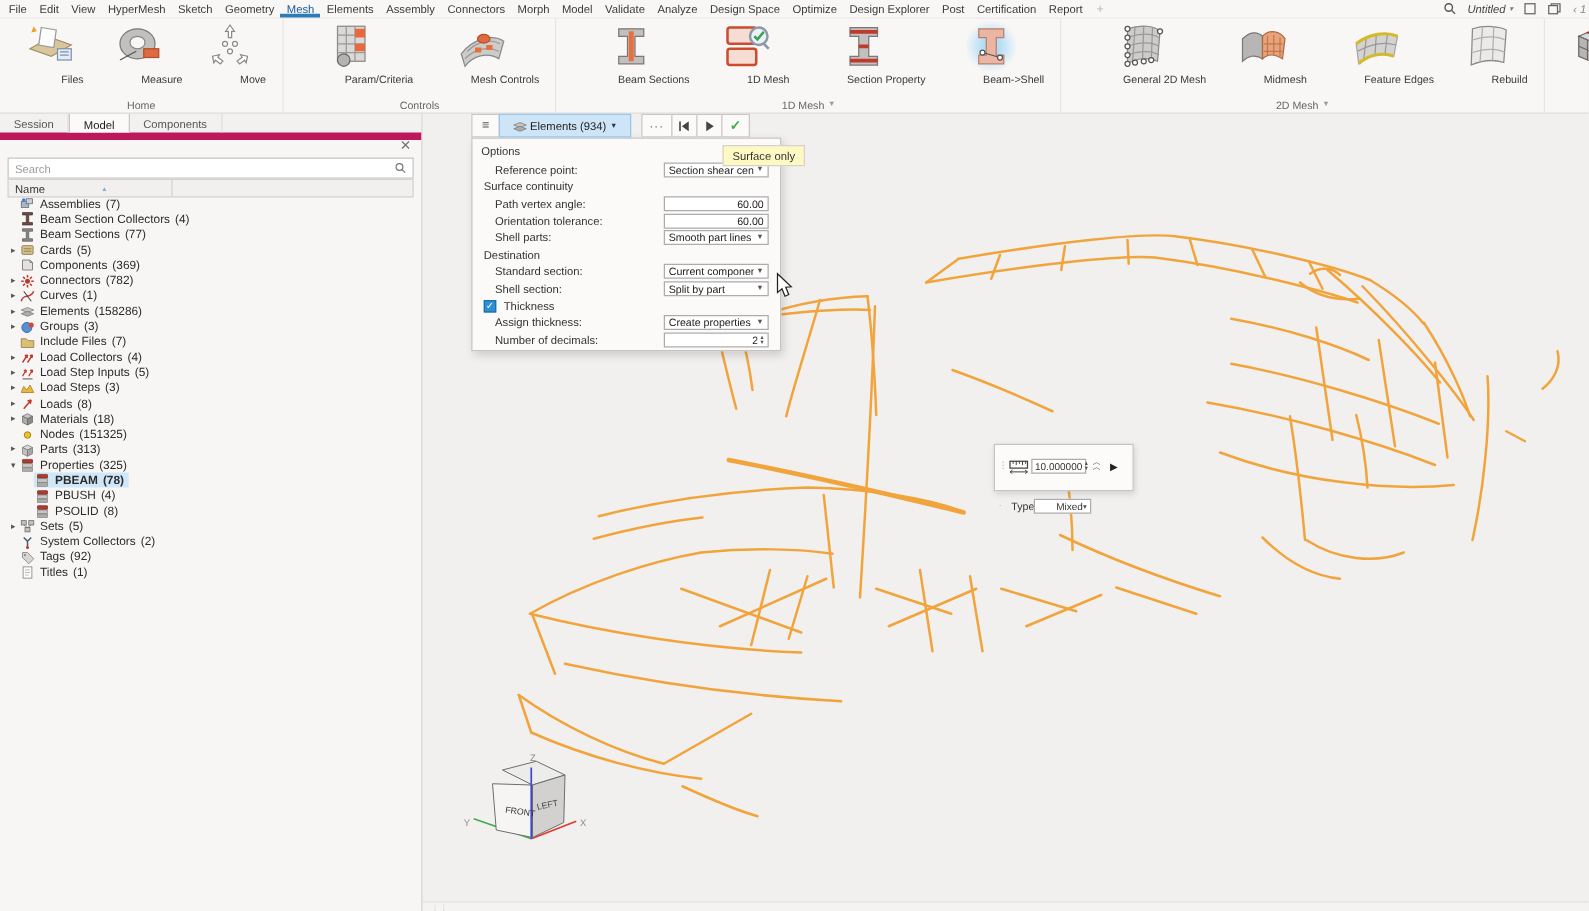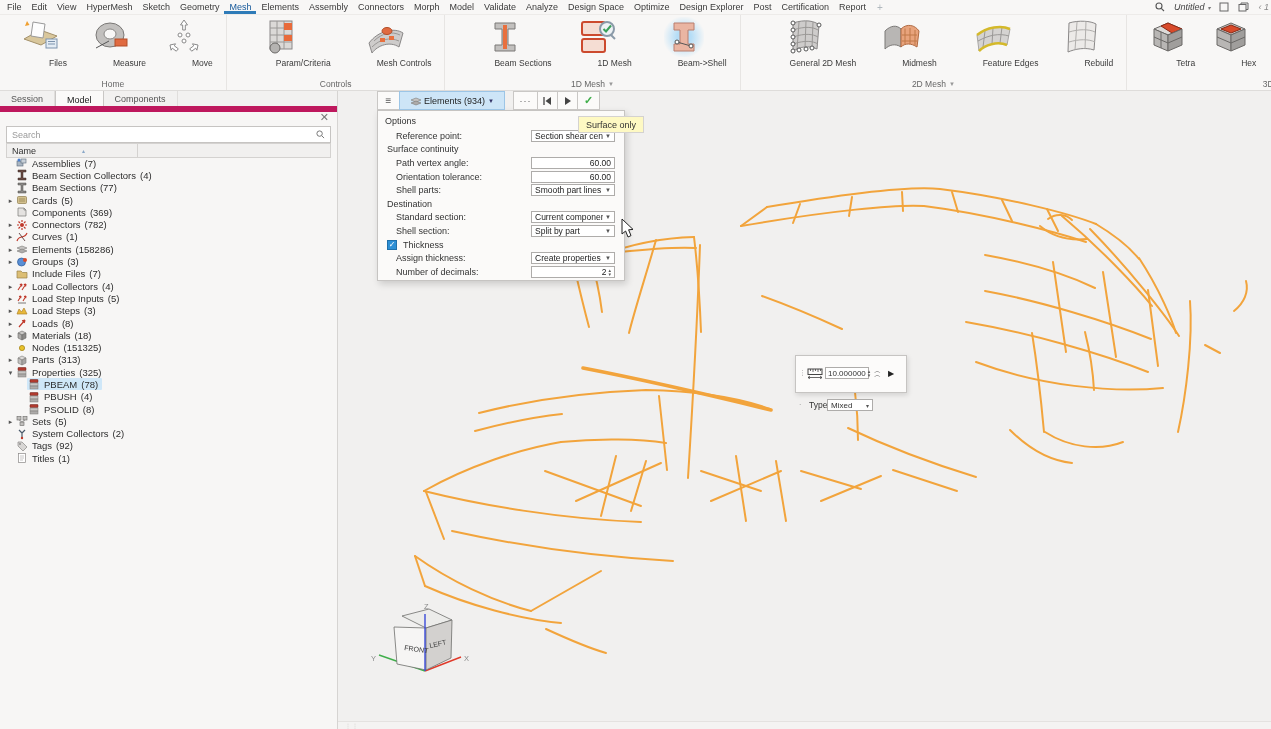--- a/index.html
+++ b/index.html
@@ -41,21 +41,21 @@
              border:1px solid #c6c4c2;font-size:9px;color:#9a9a9a;display:flex;align-items:center;padding:0 5px;}
   .searchbox .ph{flex:1;}
   .tree-header{position:absolute;top:53px;left:6px;right:6px;height:13px;border:1px solid #d4d2d0;
                background:#f1f0ef;font-size:9px;color:#333;display:flex;align-items:center;padding:0 5px;}
   .tree-header .sort{font-size:6px;color:#8aa8c8;margin-left:46px;}
   .col-split{position:absolute;left:130px;top:0;bottom:0;width:1px;background:#d4d2d0;}
   .tree{position:absolute;top:67px;left:6px;right:7px;bottom:4px;font-size:9.5px;color:#2c2c2c;overflow:hidden;}
   .tree-row{height:12.3px;display:flex;align-items:center;}
   .tr-arrow{width:9px;flex:none;text-align:center;color:#555;font-size:7px;line-height:9px;}
   .tr-content{display:flex;align-items:center;gap:4px;height:12px;padding:0 4px 0 1px;border-radius:1px;}
-  .tr-content.sel{background:#cfe7f8;}
+  .tr-content.sel{background:#cfe7f8;font-weight:bold;}
   .tr-icon{width:12px;height:12px;flex:none;}
   .tr-icon svg{width:12px;height:12px;display:block;}
   .tr-label{white-space:nowrap;}
   
   .wiresvg{position:absolute;top:0;left:0;z-index:5;pointer-events:none;}
   .cubesvg{position:absolute;top:0;left:0;z-index:6;pointer-events:none;}
   .cursvg{position:absolute;top:0;left:0;z-index:60;pointer-events:none;}
   
   .selector-bar{position:absolute;left:377px;top:91px;height:19px;display:flex;z-index:40;font-size:9px;}
   .sb-btn{height:19px;box-sizing:border-box;border:1px solid #c9c7c5;background:#fbfaf9;display:flex;
@@ -95,21 +95,21 @@
                 font-size:8.5px;color:#333;box-sizing:border-box;}
   .mt-row{height:34px;display:flex;align-items:center;padding:0 3px;}
   .mt-handle{color:#999;font-size:7px;line-height:4px;width:5px;}
   .mt-input{width:44px;height:12px;border:1px solid #aeacaa;background:#fff;display:flex;align-items:center;
             padding:0 2px;margin-left:2px;box-sizing:border-box;}
   .mt-input .val{flex:1;font-size:8px;}
   .mt-chevrons{margin-left:5px;color:#555;font-size:7px;line-height:4px;display:flex;flex-direction:column;}
   .mt-play{margin-left:7px;color:#222;font-size:8px;}
   .mt-type-label{margin-left:8px;width:18px;}
   .mt-select{width:46px;height:12px;border:1px solid #aeacaa;background:#fff;display:flex;align-items:center;
-             padding:0 3px;box-sizing:border-box;}
+             padding:0 17px;box-sizing:border-box;}
   .mt-select .val{flex:1;font-size:8px;}
   .mt-select .caret{font-size:6px;color:#555;}
   
   .statusbar{position:absolute;left:337px;right:0;bottom:0;height:7px;background:#f4f3f2;
              border-top:1px solid #e4e2e0;z-index:4;display:flex;align-items:center;padding-left:8px;}
   .statusbar .grip{color:#c0beBC;font-size:6px;letter-spacing:1px;}
 </style>
 </head>
 <body>
 
@@ -255,20 +255,29 @@
           <div class="ri-icon">
             <svg viewBox="0 0 40 40">
               <rect x="5" y="5" width="23" height="13" rx="2" fill="#f5ddd3" stroke="#cc4a2e" stroke-width="2"></rect>
               <rect x="5" y="22" width="23" height="13" rx="2" fill="#f5ddd3" stroke="#cc4a2e" stroke-width="2"></rect>
               <circle cx="30" cy="12" r="7" fill="#eef2f5" stroke="#8a9aa8" stroke-width="2"></circle>
               <path d="M26.5 12 l2.5 2.5 L34 8.5" stroke="#3aa05a" stroke-width="2" fill="none"></path>
               <path d="M34 18 l4 4" stroke="#8a9aa8" stroke-width="2"></path>
             </svg>
           </div>
           <div class="ri-label">1D Mesh</div>
+        </div>
+        <div class="ribbon-item">
+          <div class="ri-icon">
+            <svg viewBox="0 0 40 40">
+              <path d="M9 5 h22 v7 h-7 v16 h7 v7 H9 v-7 h7 V12 H9 Z" fill="#c2c0be" stroke="#7a7876"></path>
+              <path d="M9 8.5 h22 M16 20 h8 M9 31.5 h22" stroke="#c0392b" stroke-width="3" fill="none"></path>
+            </svg>
+          </div>
+          <div class="ri-label">Section Property</div>
         </div>
         <div class="ribbon-item active-tool">
           <div class="ri-icon">
             <svg viewBox="0 0 40 40">
               <path d="M10 6 h20 v7 h-6 v14 h6 v7 H10 v-7 h6 V13 h-6 Z" fill="#eab5a2" stroke="#b97f6e"></path>
               <path d="M13 25 L27 29" stroke="#555" fill="none"></path>
               <circle cx="13" cy="25" r="2" fill="#fff" stroke="#555"></circle>
               <circle cx="27" cy="29" r="2" fill="#fff" stroke="#555"></circle>
             </svg>
           </div>

